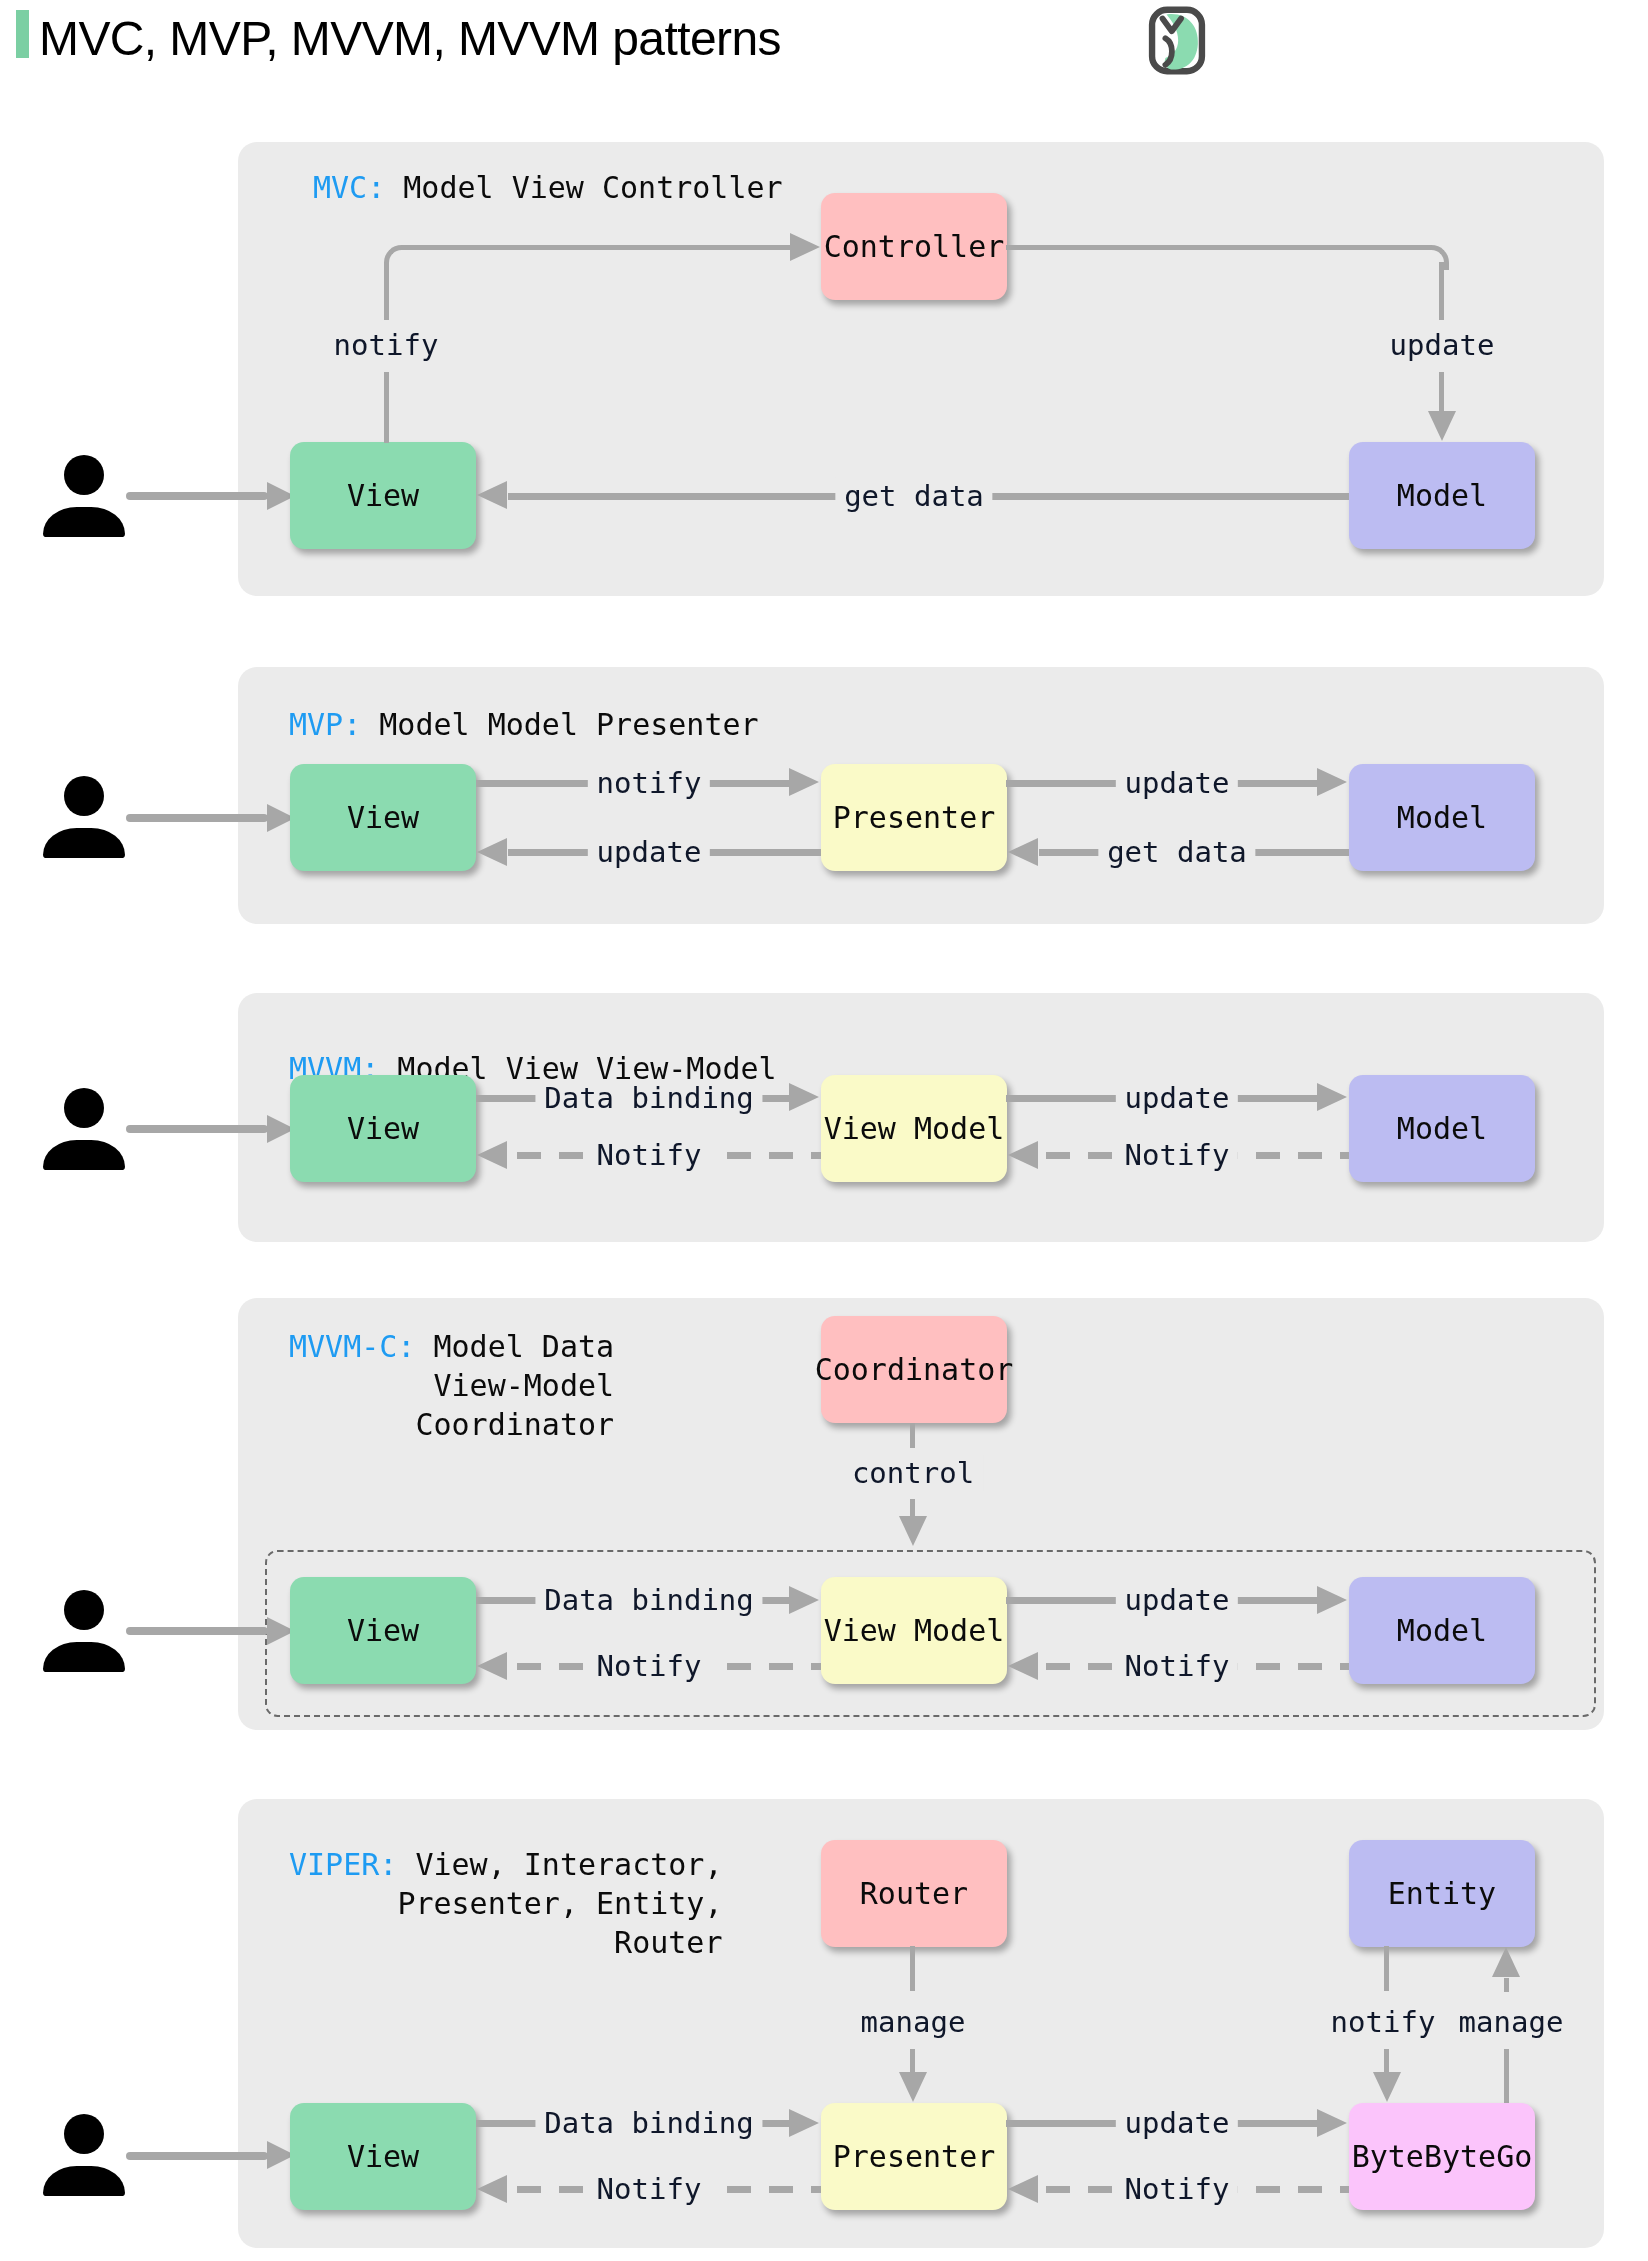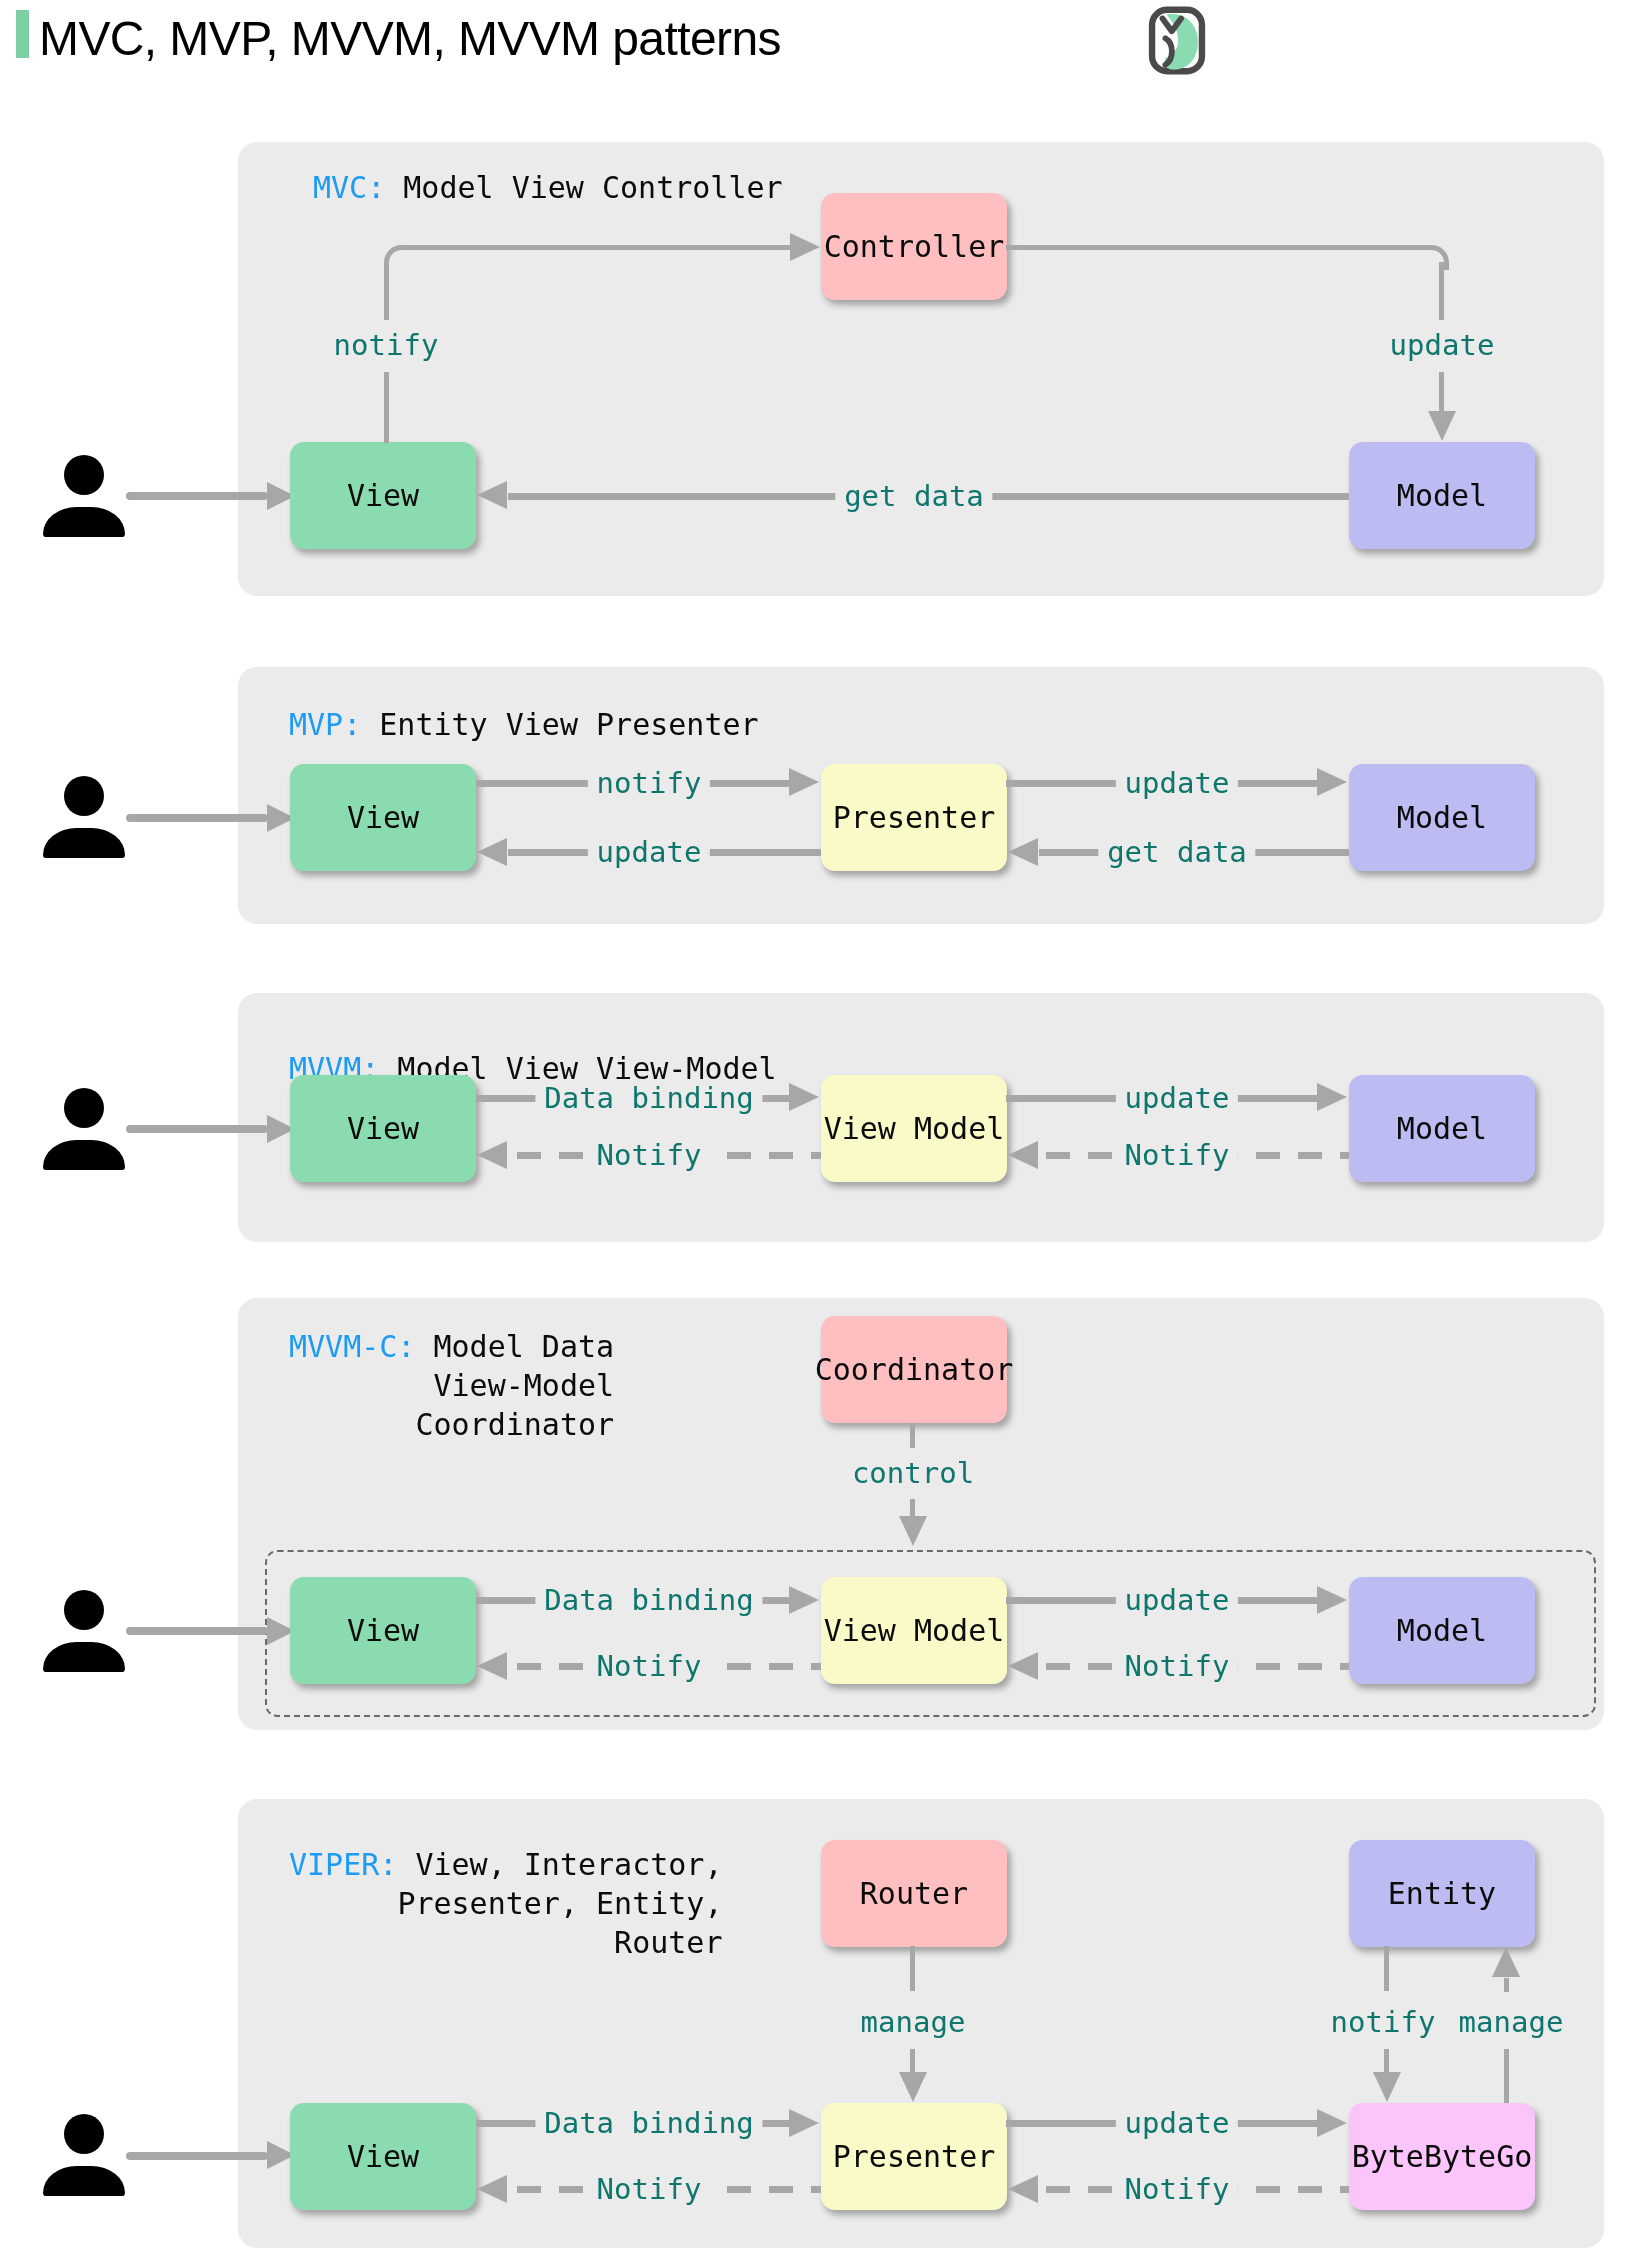--- a/index.html
+++ b/index.html
@@ -36,21 +36,21 @@
       border-bottom:14.5px solid transparent;border-right:30px solid #a7a7a7;}
   .head-d{position:absolute;width:0;height:0;border-left:14px solid transparent;
       border-right:14px solid transparent;border-top:30px solid #a7a7a7;}
   .head-u{position:absolute;width:0;height:0;border-left:14px solid transparent;
       border-right:14px solid transparent;border-bottom:30px solid #a7a7a7;}
   .corner-tl{position:absolute;width:20px;height:20px;border-left:5px solid #a7a7a7;
       border-top:5px solid #a7a7a7;border-top-left-radius:17.6px;}
   .corner-tr{position:absolute;width:20px;height:20px;border-right:5px solid #a7a7a7;
       border-top:5px solid #a7a7a7;border-top-right-radius:17.6px;}
   .alabel{position:absolute;transform:translate(-50%,-50%);font-size:29px;background:#ebebeb;
-      padding:1.3px 8.8px;white-space:nowrap;z-index:5;color:#0f766e;}
+      padding:1.3px 8.8px;white-space:nowrap;z-index:5;color:#0f172a;}
   
   .person{position:absolute;width:82px;height:82px;}
   .person .head{position:absolute;left:21px;top:0;width:40px;height:40px;background:#000;border-radius:50%;}
   .person .body{position:absolute;left:0;bottom:0;width:82px;height:30px;background:#000;
       border-radius:38px 38px 3.8px 3.8px / 30px 30px 3.8px 3.8px;}
   .parrow-line{position:absolute;width:142px;height:8.2px;background:#a7a7a7;border-radius:4.4px;}
   .phead{position:absolute;width:0;height:0;border-top:14px solid transparent;
       border-bottom:14px solid transparent;border-left:28px solid #a7a7a7;}
   
   #coordinator-scope{position:absolute;left:265px;top:1550px;width:1327px;height:163px;
@@ -102,21 +102,21 @@
 <div class="v-line" style="left:1439px;top:262px;height:58px;"></div>
 <div class="v-line" style="left:1439px;top:372px;height:39px;"></div>
 <div class="head-d" style="left:1428px;top:411px;"></div>
 <div class="alabel" style="left:1442px;top:345px;">update</div>
 
 <div class="h-line" style="left:508px;top:493px;width:841px;"></div>
 <div class="head-l" style="left:477px;top:481px;"></div>
 <div class="alabel" style="left:914px;top:496px;">get data</div>
 
 <div class="panel" style="top:667px;height:257px;"></div>
-<div class="sec-label" style="left:289px;top:705px;"><span class="pfx">MVP:</span><span> Entity View Presenter</span></div>
+<div class="sec-label" style="left:289px;top:705px;"><span class="pfx">MVP:</span><span> Model Model Presenter</span></div>
 
 <div class="person" style="left:43px;top:776px;">
   <div class="head"></div>
     <div class="body"></div>
 </div>
 <div class="parrow-line" style="left:126px;top:814px;"></div>
 <div class="phead" style="left:267px;top:804px;"></div>
 
 <div class="box green" style="left:290px;top:764px;">
     <span>View</span>

